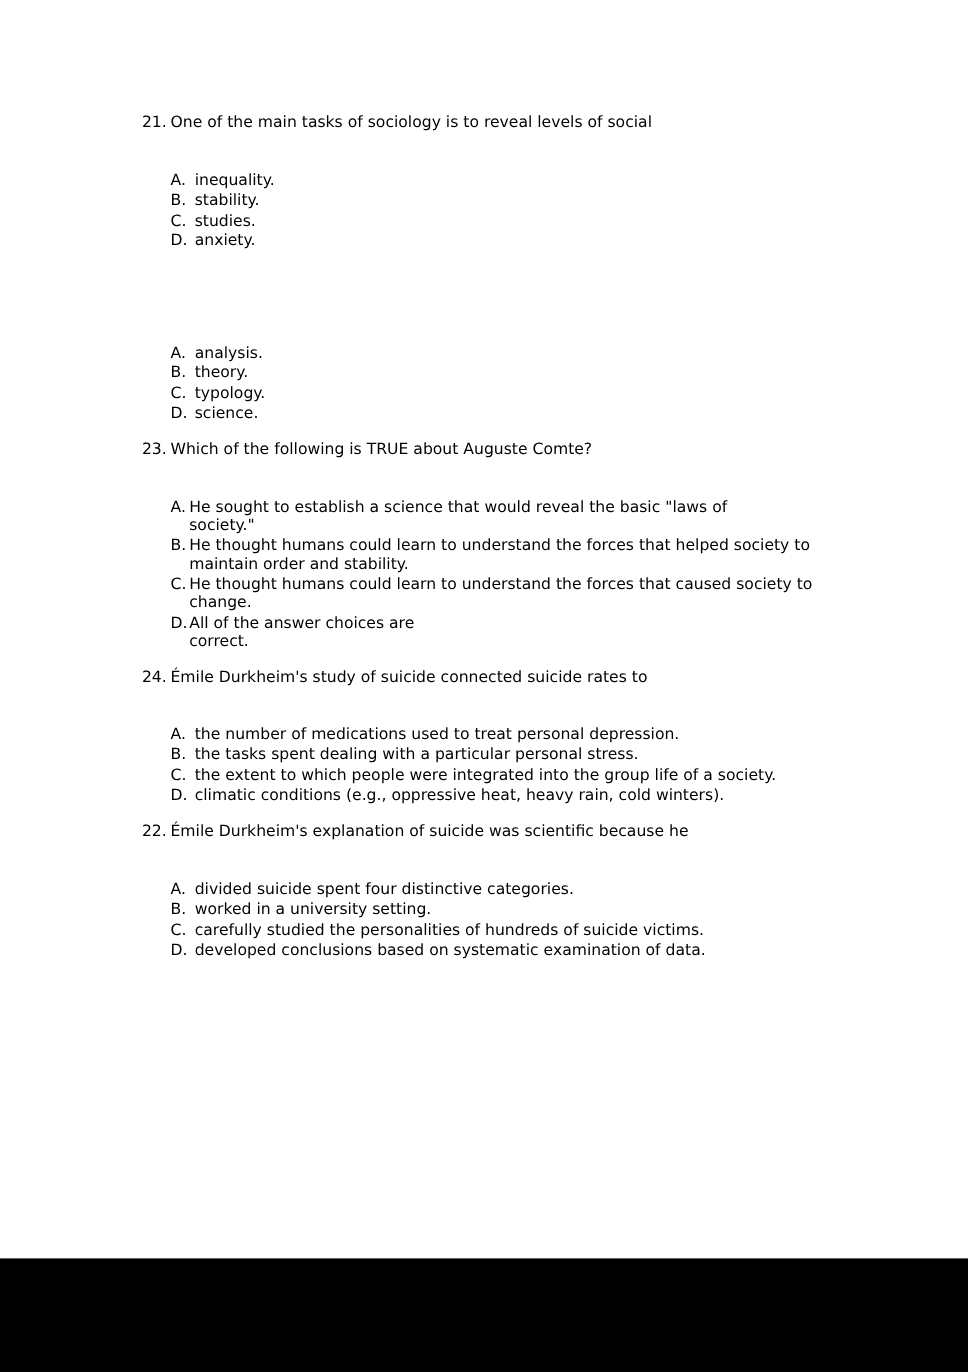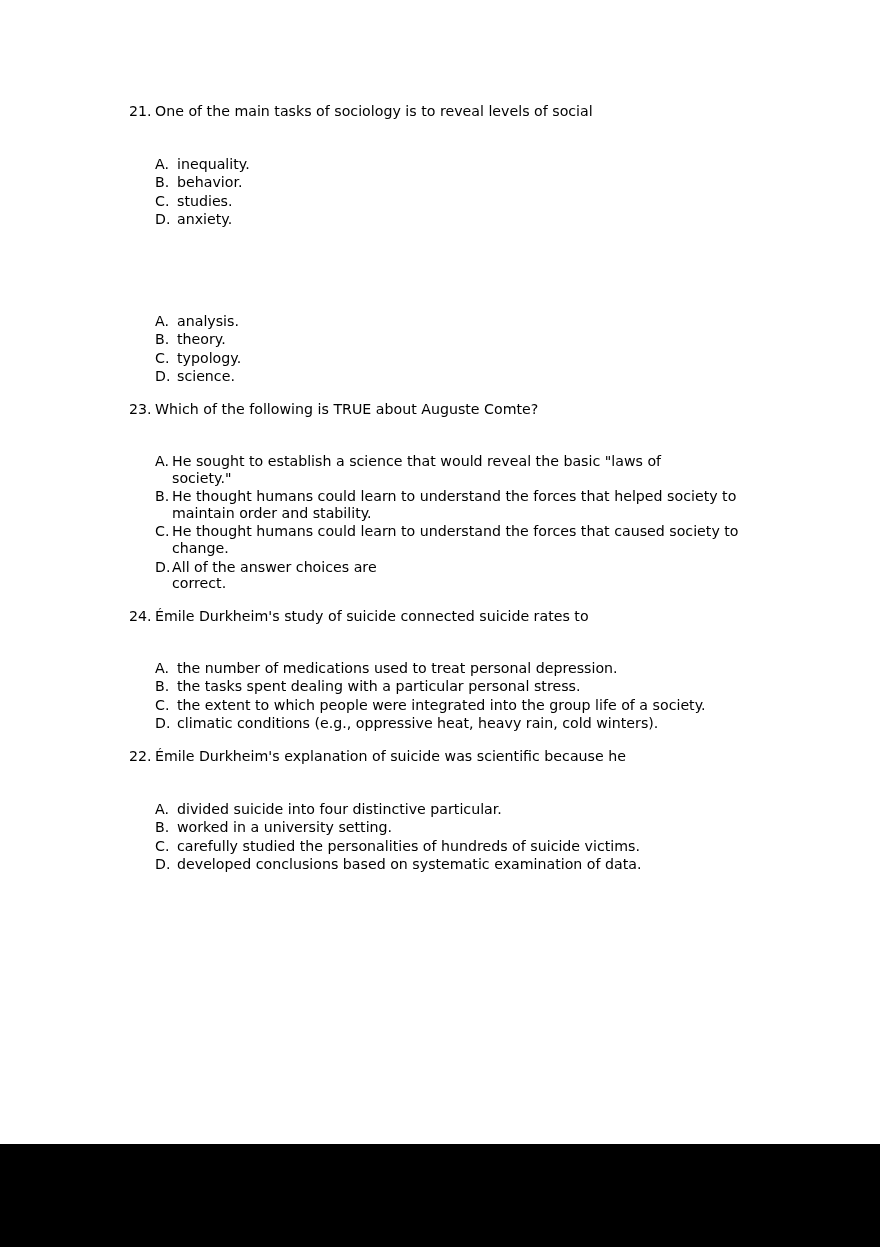--- a/index.html
+++ b/index.html
@@ -86,21 +86,21 @@
       <span class="q-text">One of the main tasks of sociology is to reveal levels of social</span>
     </div>
   </div>
   <ul class="options" style="top:155px;">
     <li class="opt">
         <span class="opt-letter">A.</span>
         <span class="opt-text">inequality.</span>
       </li>
     <li class="opt">
         <span class="opt-letter">B.</span>
-        <span class="opt-text">behavior.</span>
+        <span class="opt-text">stability.</span>
       </li>
     <li class="opt">
         <span class="opt-letter">C.</span>
         <span class="opt-text">studies.</span>
       </li>
     <li class="opt">
         <span class="opt-letter">D.</span>
         <span class="opt-text">anxiety.</span>
       </li>
   </ul>
@@ -176,21 +176,21 @@
 
   <div class="question" style="top:748px;">
     <div class="q-line">
       <span class="q-num">22.</span>
       <span class="q-text">Émile Durkheim's explanation of suicide was scientific because he</span>
     </div>
   </div>
   <ul class="options" style="top:800px;">
     <li class="opt">
         <span class="opt-letter">A.</span>
-        <span class="opt-text">divided suicide into four distinctive particular.</span>
+        <span class="opt-text">divided suicide spent four distinctive categories.</span>
       </li>
     <li class="opt">
         <span class="opt-letter">B.</span>
         <span class="opt-text">worked in a university setting.</span>
       </li>
     <li class="opt">
         <span class="opt-letter">C.</span>
         <span class="opt-text">carefully studied the personalities of hundreds of suicide victims.</span>
       </li>
     <li class="opt">

